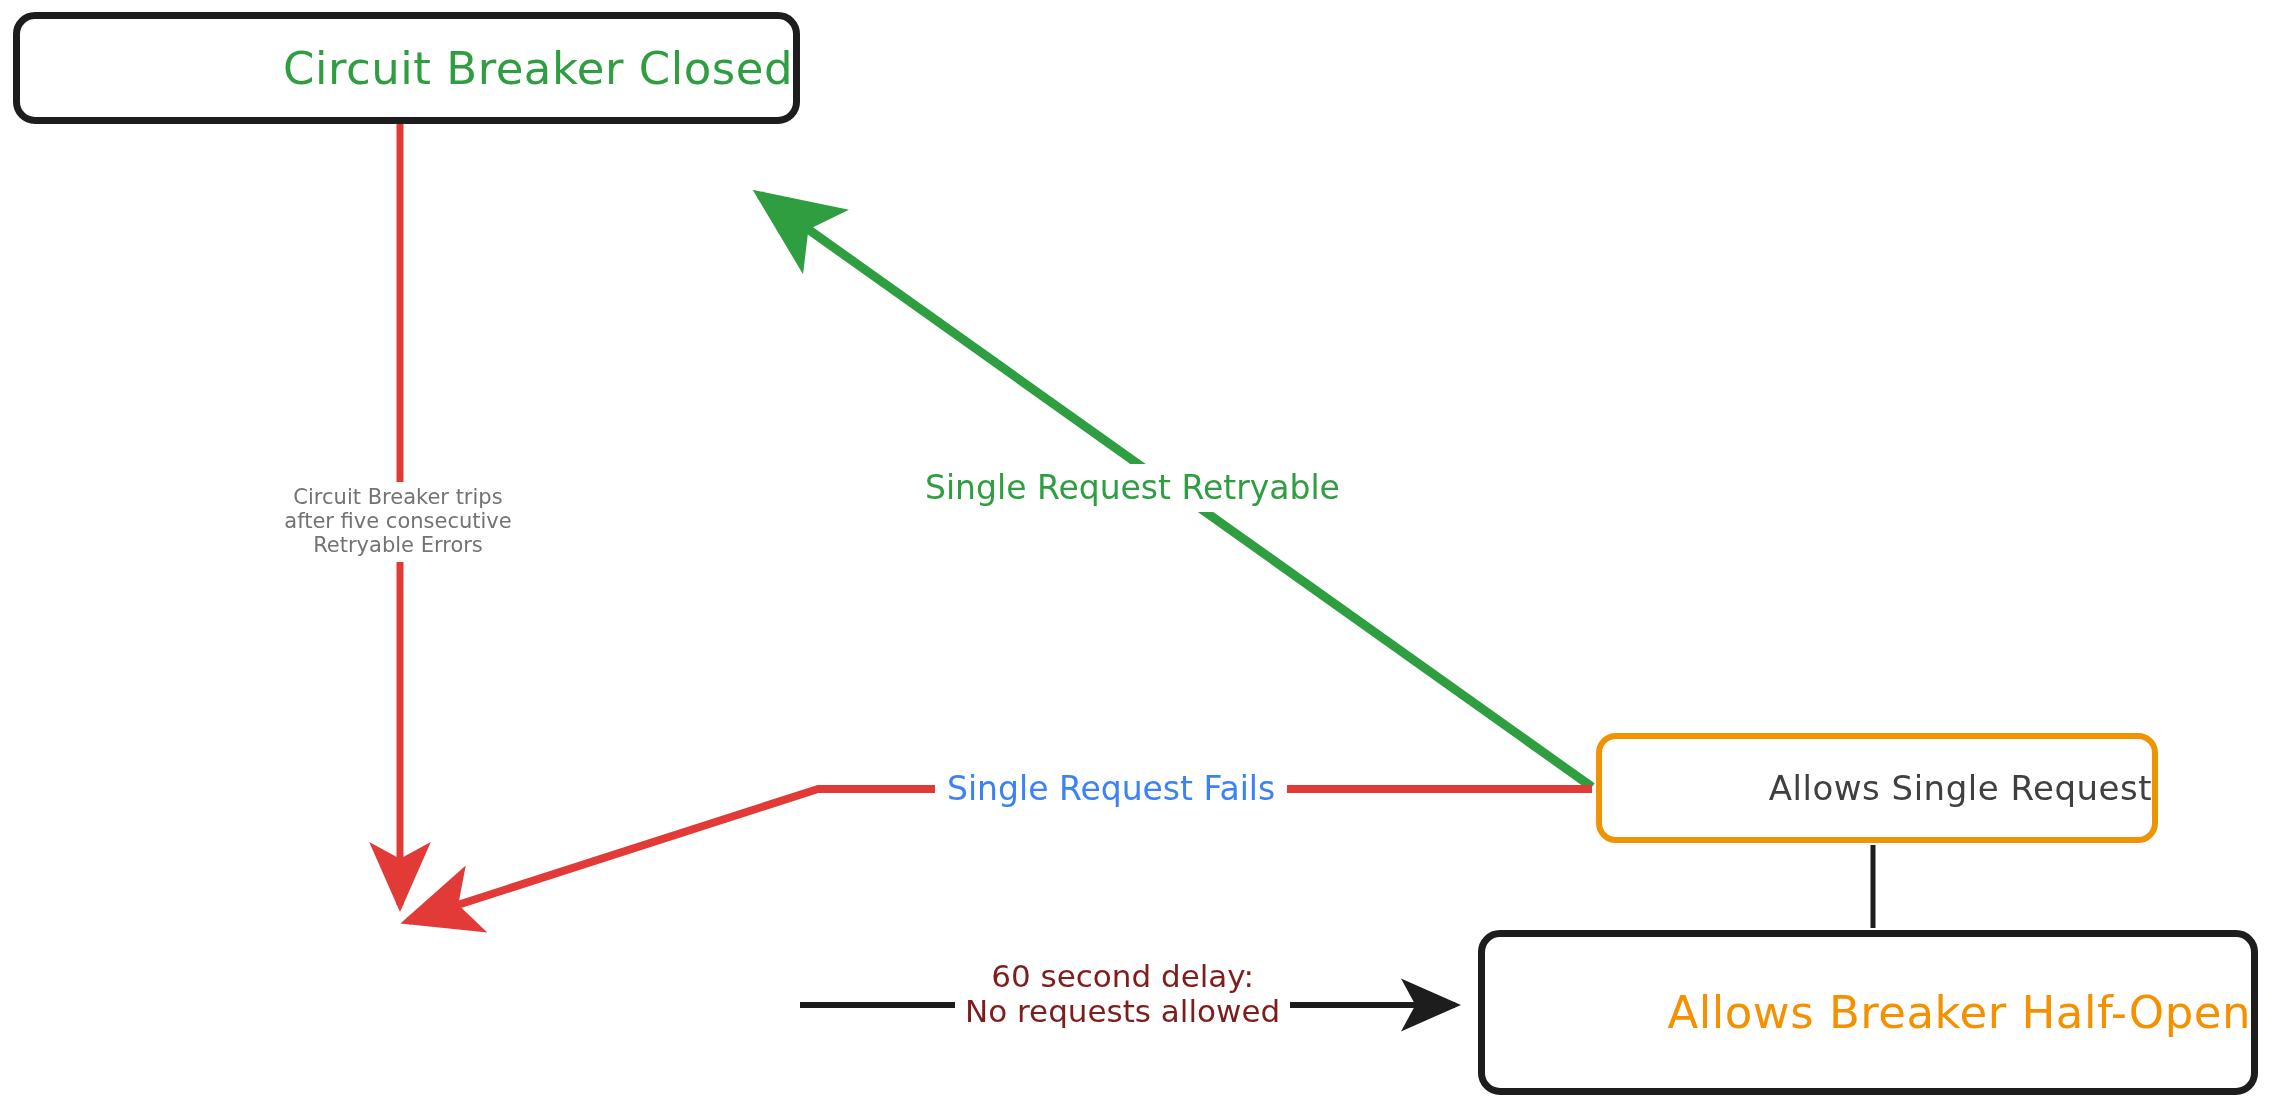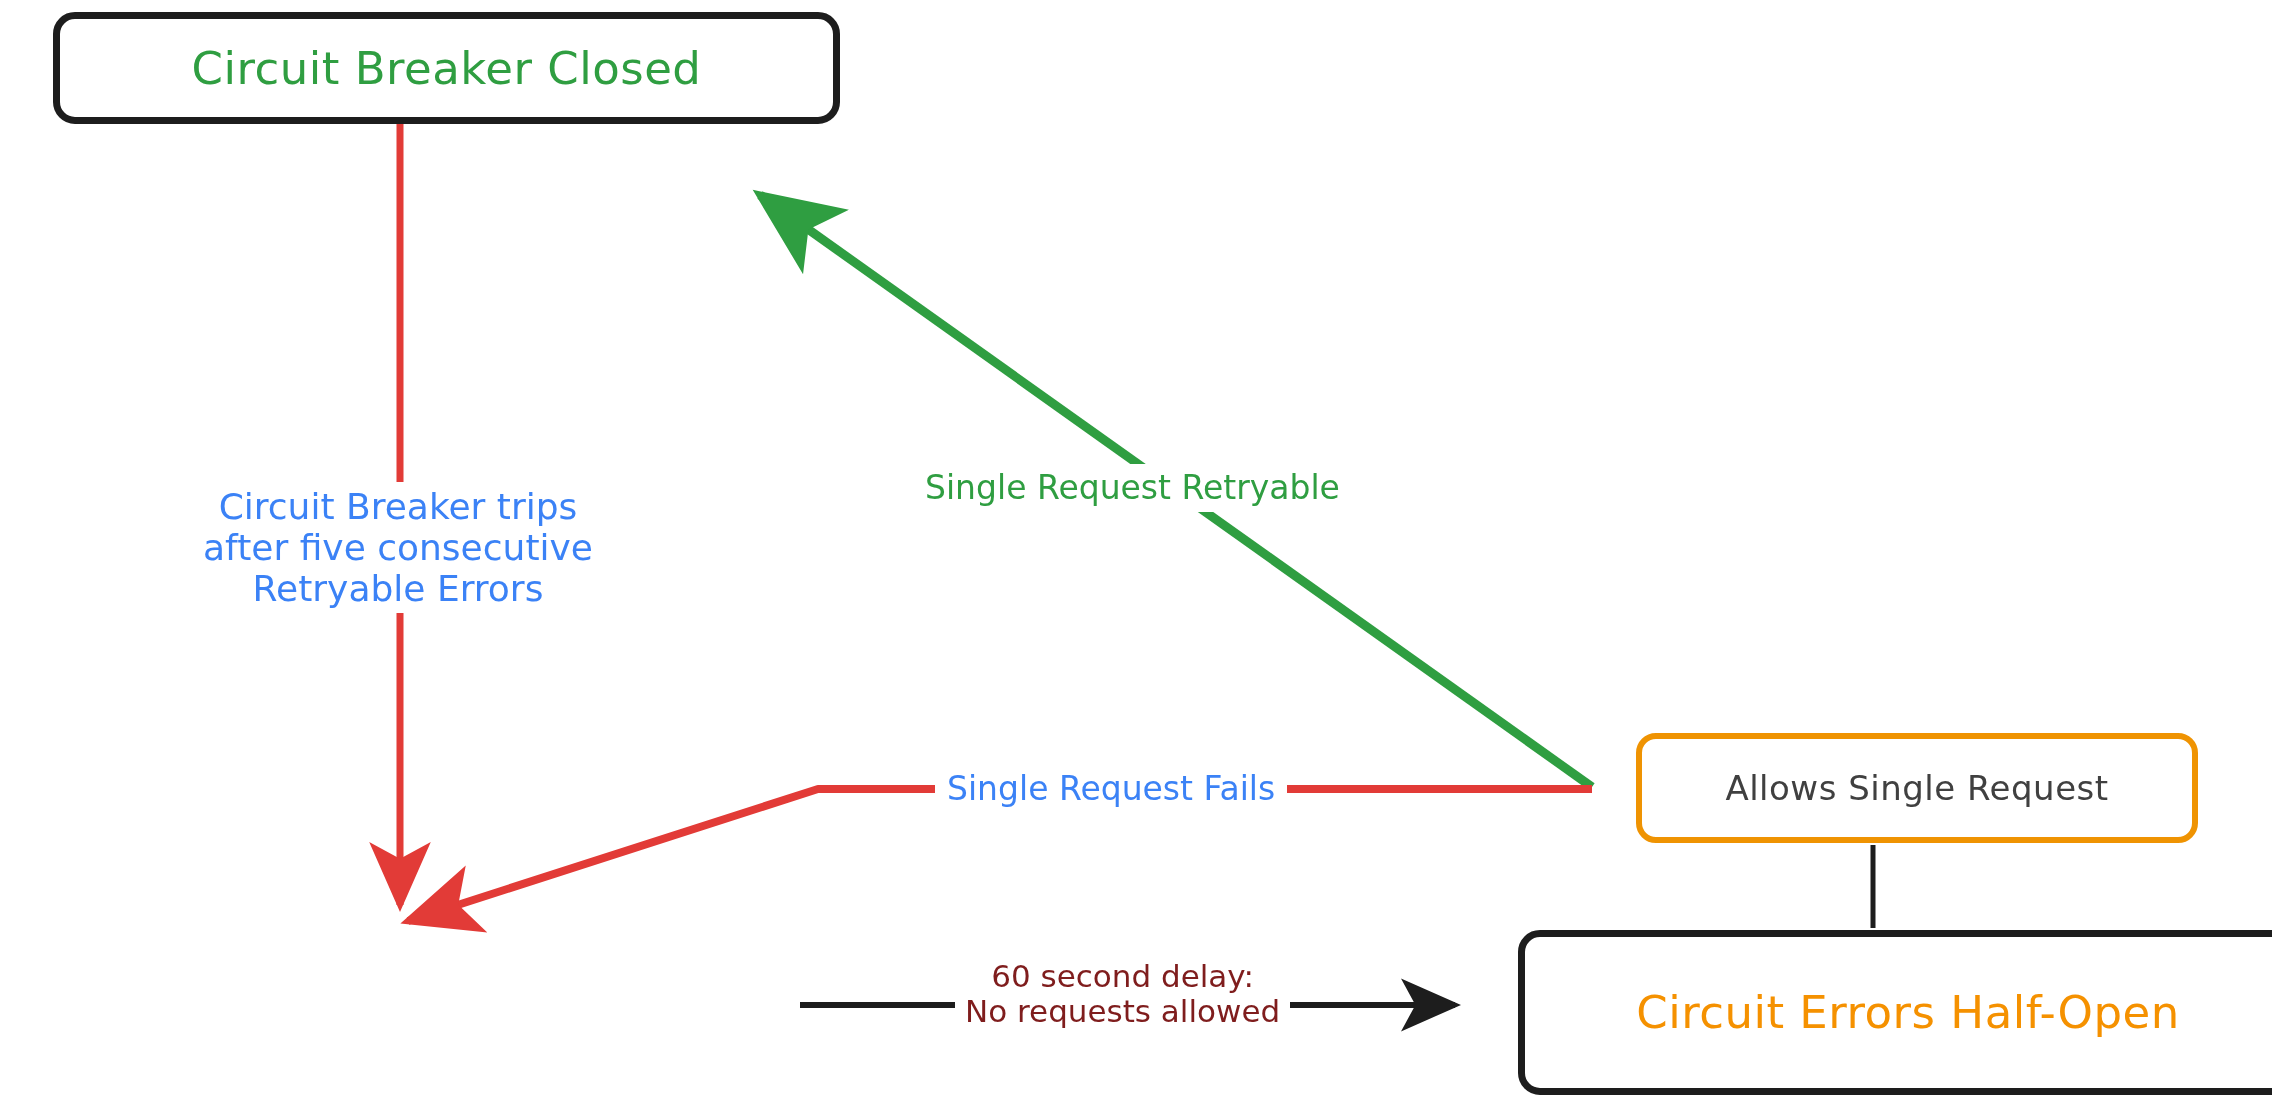--- a/index.html
+++ b/index.html
@@ -23,23 +23,22 @@
     top: 0;
     width: 2272px;
     height: 1107px;
   }
   .node {
     position: absolute;
     box-sizing: border-box;
     background: #ffffff;
     display: flex;
     align-items: center;
-    justify-content: center;
+    justify-content: flex-end;
     border-radius: 22px;
-    margin-left: 40px;
   }
   .node-black {
     border: 7px solid #1d1d1d;
   }
   .node-orange {
     border: 6px solid #ef9302;
     border-radius: 20px;
   }
   .node-label {
     font-family: "DejaVu Sans", sans-serif;
@@ -66,22 +65,22 @@
     font-family: "DejaVu Sans", sans-serif;
     line-height: 1.14;
     white-space: pre;
     text-align: center;
     background: #ffffff;
   }
   #label-trips {
     left: 186px;
     top: 482px;
     width: 420px;
-    color: #3b82f6;
-    font-size: 36px;
+    color: #737373;
+    font-size: 21px;
     padding: 4px 2px;
   }
   #label-succeeds {
     left: 915px;
     top: 464px;
     color: #2f9e41;
     font-size: 33px;
     padding: 5px 10px;
   }
   #label-fails {
@@ -127,21 +126,21 @@
 
     <path d="M 1873,928 L 1873,845" fill="none" stroke="#1d1d1d" stroke-width="5"></path>
   </svg>
 
   <div class="node node-black" id="node-closed">
     <span class="node-label">Circuit Breaker Closed</span>
   </div>
 
 
   <div class="node node-black" id="node-halfopen">
-    <span class="node-label">Circuit Errors Half-Open</span>
+    <span class="node-label">Allows Breaker Half-Open</span>
   </div>
 
   <div class="node node-orange" id="node-allows">
     <span class="node-label">Allows Single Request</span>
   </div>
 
   <div class="edge-label" id="label-trips">Circuit Breaker trips
 after five consecutive
 Retryable Errors</div>
 

